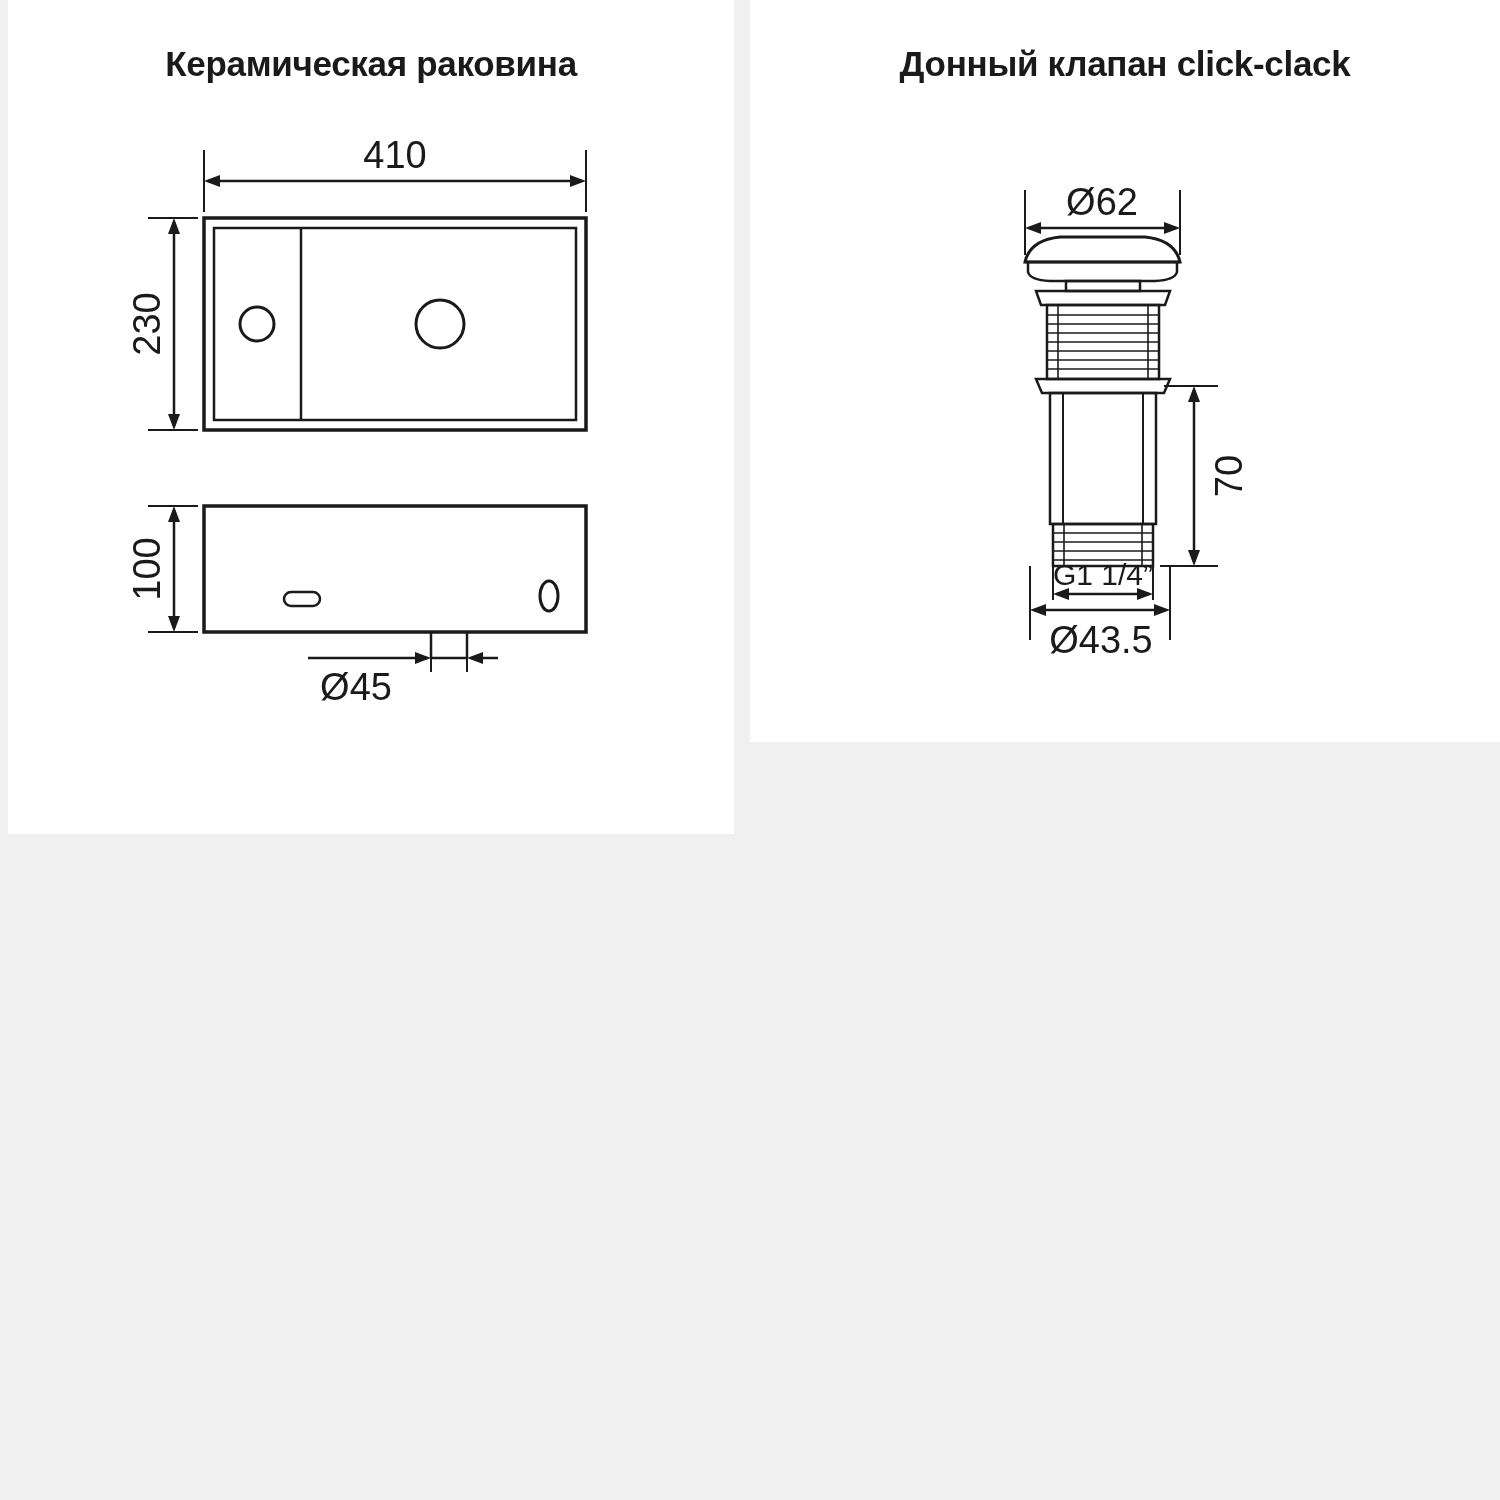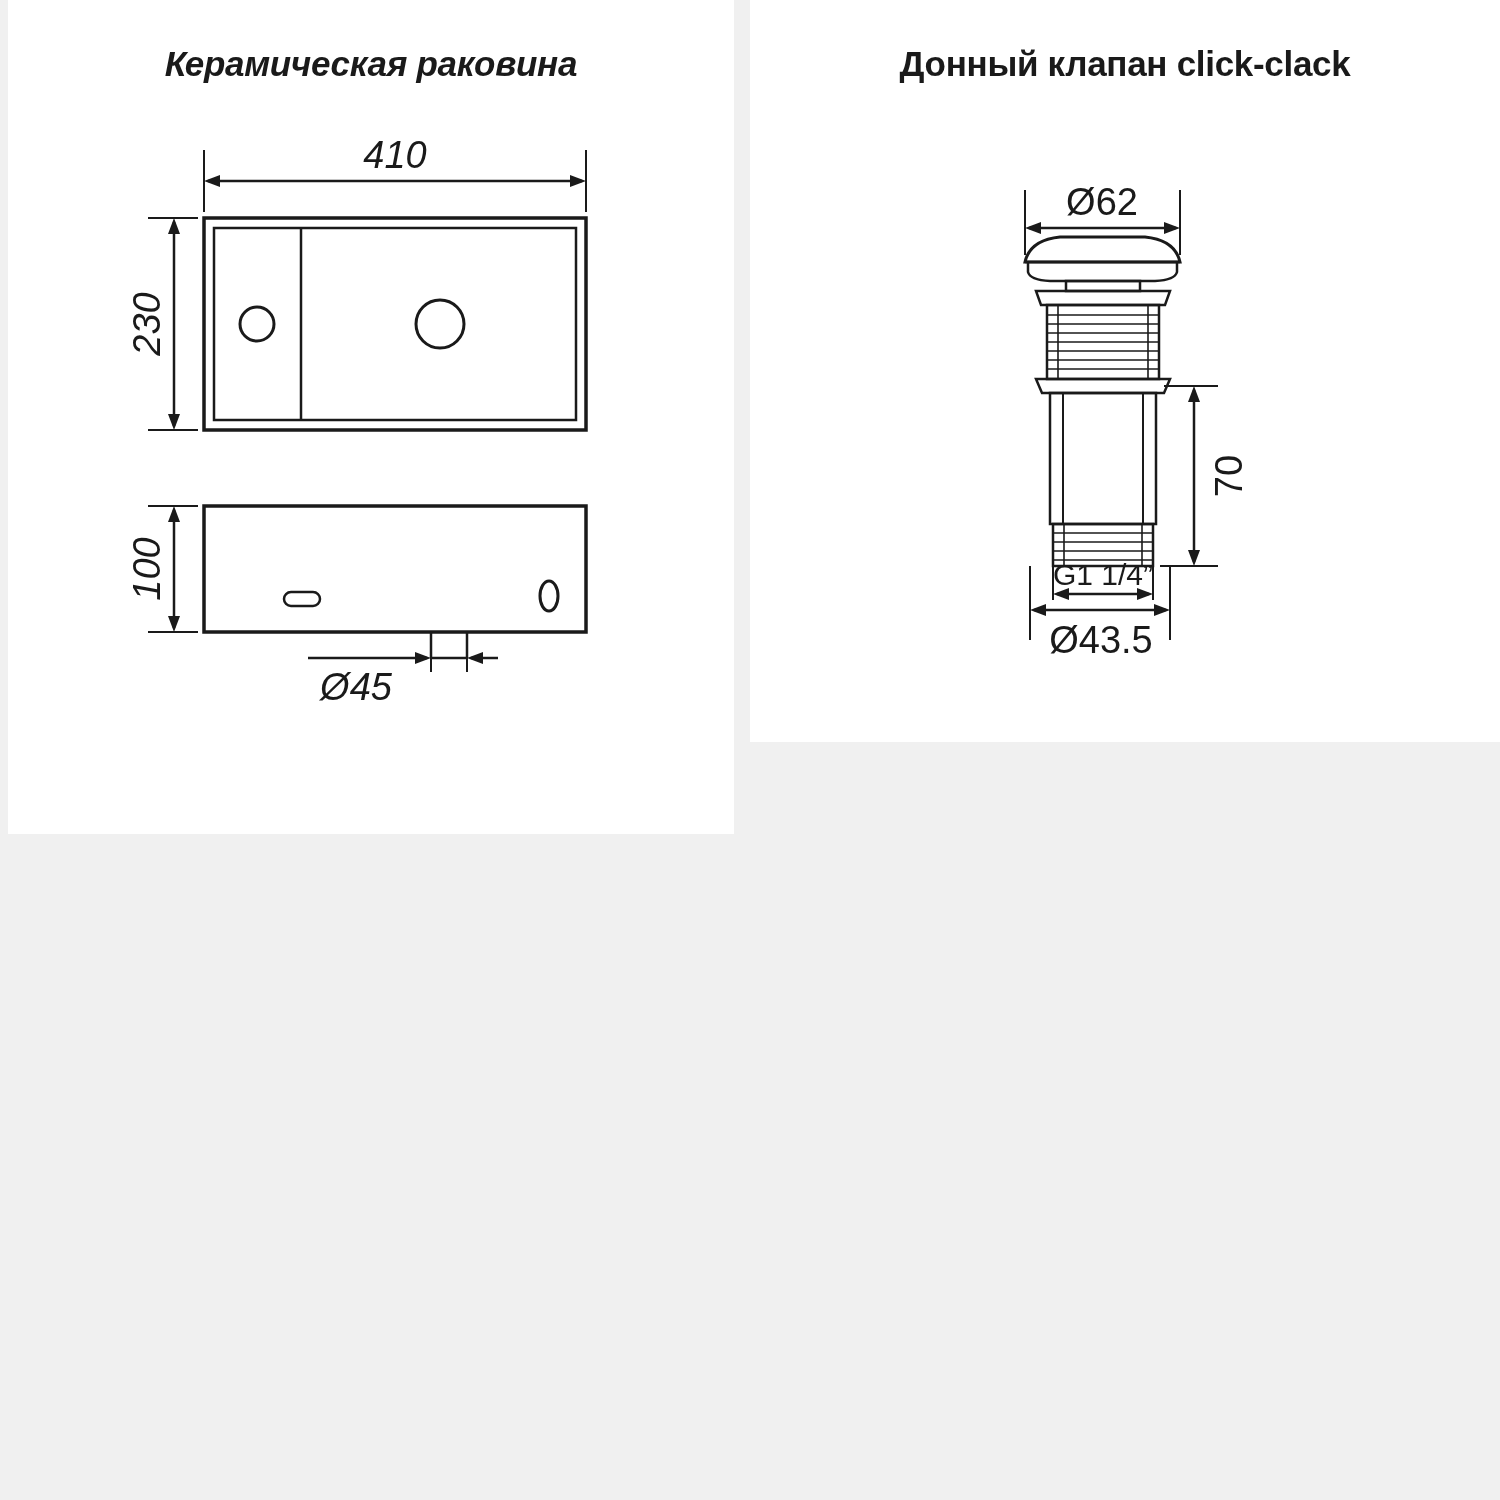--- a/index.html
+++ b/index.html
@@ -22,21 +22,20 @@
   }
   .panel {
     position: absolute;
     background: #ffffff;
     top: 0;
   }
   #panel-left {
     left: 8px;
     width: 726px;
     height: 834px;
-    font-style: italic;
   }
   #panel-right {
     left: 750px;
     width: 750px;
     height: 742px;
   }
   .panel-title {
     position: absolute;
     width: 100%;
     text-align: center;

